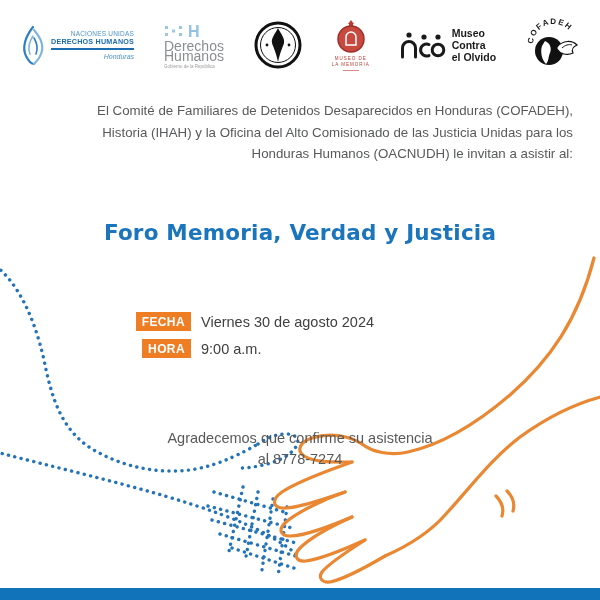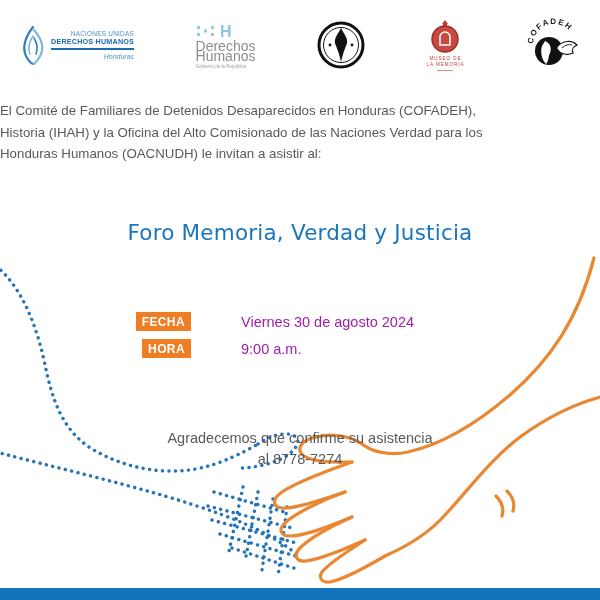--- a/index.html
+++ b/index.html
@@ -33,35 +33,35 @@
   
   .heks-box{width:33px;height:33px;background:#e2231a;border-radius:2px;display:flex;align-items:center;justify-content:center;}
   .heks-text{margin-left:5px;}
   .heks-word{font-size:10.5px;font-weight:bold;color:#e2231a;line-height:10px;letter-spacing:.5px;}
   .heks-tag{width:22px;height:2px;background:#f0a49e;margin-top:3px;}
 
   
   .mco-text{margin-left:6px;font-size:10.5px;font-weight:bold;color:#1a1a1a;line-height:12px;}
 
   
-  .intro{position:absolute;top:100px;left:0;width:573px;text-align:left;
+  .intro{position:absolute;top:100px;left:0;width:573px;text-align:right;
     color:#58595b;font-size:13.3px;line-height:21.5px;}
 
   
   .title{position:absolute;top:217px;left:0;width:600px;text-align:center;
-    color:#1b75bc;font-weight:normal;font-size:21.5px;line-height:31px;
+    color:#1b75bc;font-weight:bold;font-size:21.5px;line-height:31px;
     font-family:"DejaVu Sans",sans-serif;letter-spacing:.2px;}
 
   
   .details{position:absolute;top:312px;left:127px;}
-  .detail-row{display:flex;align-items:center;margin-bottom:8px;gap:40px;}
+  .detail-row{display:flex;align-items:center;margin-bottom:8px;}
   .badge-col{width:64px;display:flex;justify-content:flex-end;}
   .badge{background:#ee7d23;color:#ffffff;font-weight:bold;font-size:12px;
     padding:3px 6px 2px;letter-spacing:.4px;}
-  .detail-value{margin-left:10px;color:#a21caf;font-size:14.5px;white-space:nowrap;}
+  .detail-value{margin-left:10px;color:#404040;font-size:14.5px;white-space:nowrap;}
 
   
   .rsvp{position:absolute;top:428px;left:0;width:600px;text-align:center;
     color:#58595b;font-size:14.5px;line-height:21px;}
 
   
   .hands{position:absolute;left:0;top:0;width:600px;height:600px;pointer-events:none;}
   .footer-bar{position:absolute;left:0;bottom:0;width:600px;height:12px;background:#1173b9;}
 </style>
 </head>
@@ -154,40 +154,59 @@
         <path d="M10,25 L10,17 A5,5 0 0 1 20,17 L20,25 Z" fill="none" stroke="#ffffff" stroke-width="1.5"></path>
       </svg>
       <div class="mm-caption">
         <div>MUSEO DE</div>
         <div>LA MEMORIA</div>
       </div>
       <div class="mm-rule"></div>
     </div>
 
 
+    <div class="logo">
+      <svg width="46" height="28" viewBox="0 0 46 28">
+        <g fill="#1a1a1a">
+          <circle cx="9" cy="4" r="2.6"></circle>
+            <circle cx="24" cy="6" r="2.6"></circle>
+            <circle cx="38" cy="6" r="2.6"></circle>
+        </g>
+        <g stroke="#1a1a1a" stroke-width="3" fill="none" stroke-linecap="round">
+          <path d="M2.5,26 L2.5,17 A6.5,6.5 0 0 1 15.5,17 L15.5,26"></path>
+          <path d="M29,13.5 A6,6 0 1 0 29,24.5"></path>
+          <circle cx="38" cy="19" r="5.8"></circle>
+        </g>
+      </svg>
+      <div class="mco-text">
+        <div>Museo</div>
+        <div>Contra</div>
+        <div>el Olvido</div>
+      </div>
+    </div>
 
     <div class="logo">
       <svg width="56" height="54" viewBox="0 0 56 54">
         <defs>
             <path id="cofArc" d="M7,28 A21,21 0 0 1 47,18"></path>
           </defs>
         <text font-size="8" font-weight="bold" fill="#1a1a1a" letter-spacing="1.5" font-family="Liberation Sans, sans-serif">
           <textPath href="#cofArc" startOffset="2">COFADEH</textPath>
         </text>
         <circle cx="23" cy="33" r="14" fill="#111"></circle>
         <path d="M19,23 C24,25 26,30 24,35 C22,39 23,43 20,46 C16,42 14,34 16,28 Z" fill="#ffffff"></path>
         <path d="M31,29 C37,22 46,22 51,27 C47,29 45,31 47,35 C41,38 34,36 31,31 Z" fill="#ffffff" stroke="#111" stroke-width="1.2"></path>
         <path d="M36,30 C39,27 43,26 46,27" stroke="#111" stroke-width="1" fill="none"></path>
       </svg>
     </div>
   </div>
 
   <div class="intro">
     <div>El Comité de Familiares de Detenidos Desaparecidos en Honduras (COFADEH),</div>
-    <div>Historia (IHAH) y la Oficina del Alto Comisionado de las Naciones Verdad para los</div>
+    <div>Historia (IHAH) y la Oficina del Alto Comisionado de las Justicia Unidas para los</div>
     <div>Honduras Humanos (OACNUDH) le invitan a asistir al:</div>
   </div>
 
   <div class="title">
     <div>Foro Memoria, Verdad y Justicia</div>
   </div>
 
   <div class="details">
     <div class="detail-row">
       <div class="badge-col">

